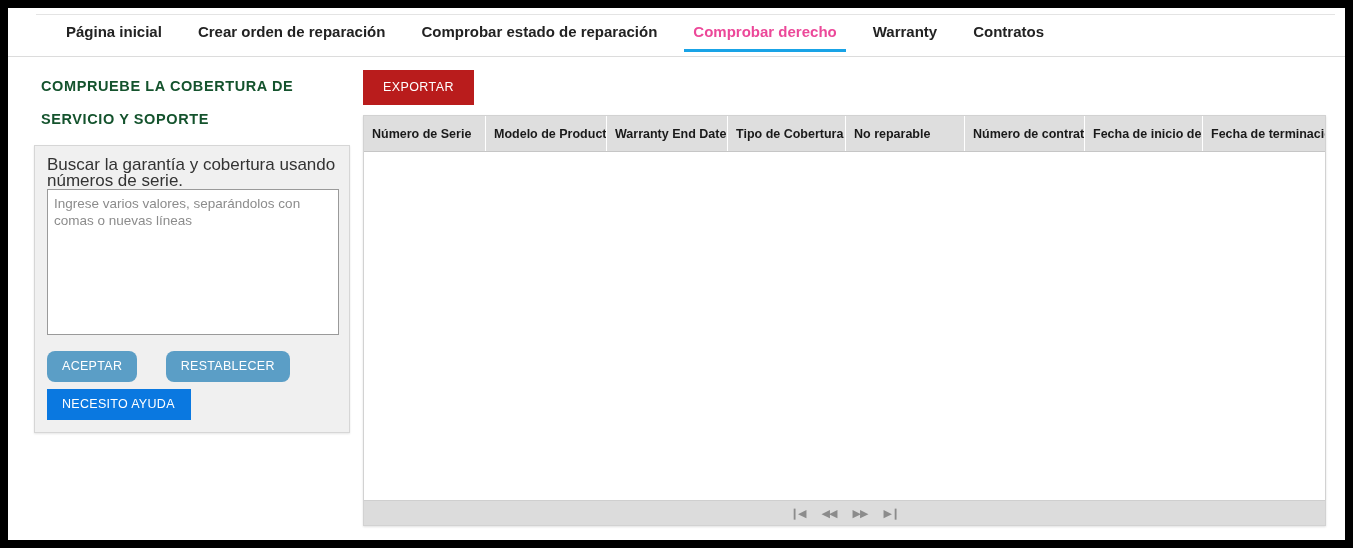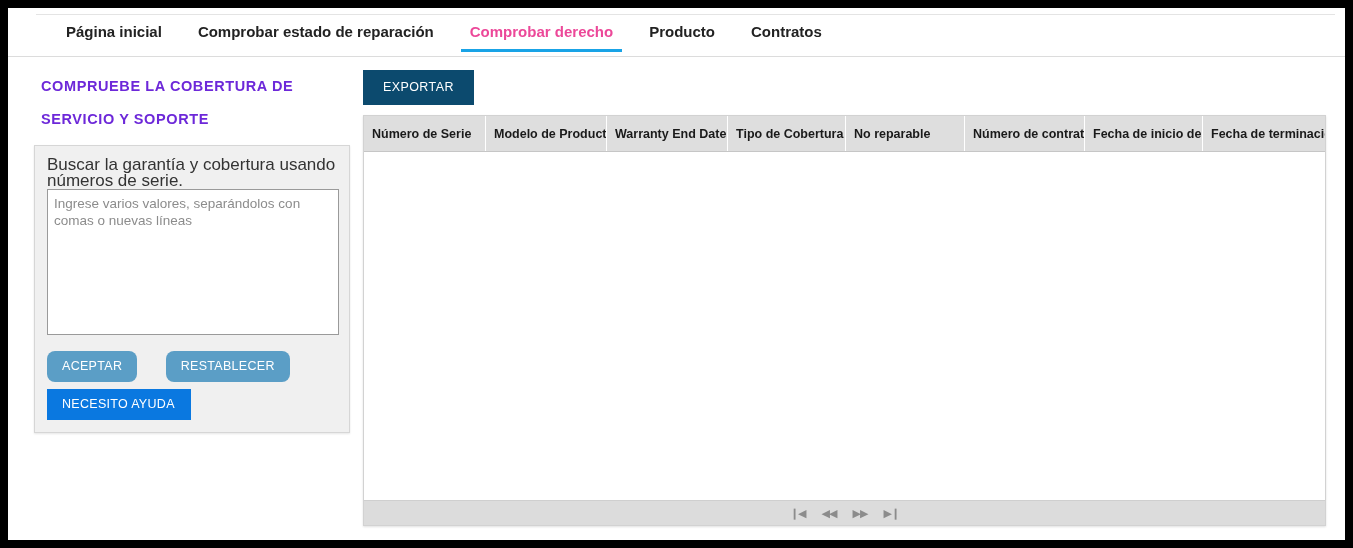--- a/index.html
+++ b/index.html
@@ -76,21 +76,21 @@
   
   #left-panel {
     position: absolute;
     left: 26px;
     top: 62px;
     width: 330px;
   }
   #panel-title {
     font-size: 14.5px;
     font-weight: bold;
-    color: #6d28d9;
+    color: #14532d;
     letter-spacing: 0.6px;
     line-height: 33px;
     padding-left: 7px;
     text-transform: uppercase;
   }
   #search-box {
     margin-top: 9px;
     width: 316px;
     background: #f0f0f0;
     border: 1px solid #d6d6d6;
@@ -152,21 +152,21 @@
 
   
   #main-content {
     position: absolute;
     left: 355px;
     top: 62px;
     width: 965px;
   }
   #btn-export {
     display: inline-block;
-    background: #0c4a6e;
+    background: #b91c1c;
     color: #ffffff;
     border: none;
     font-family: "Liberation Sans", sans-serif;
     font-size: 12.5px;
     letter-spacing: 0.4px;
     padding: 10px 20px 11px 20px;
     cursor: pointer;
     line-height: 14px;
     text-transform: uppercase;
   }
@@ -233,23 +233,24 @@
 </style>
 </head>
 <body>
 
 <div id="app-frame">
 
   <div id="tabbar">
     <div class="topline"></div>
     <div id="tabs">
         <div class="tab">Página inicial</div>
+        <div class="tab">Crear orden de reparación</div>
         <div class="tab">Comprobar estado de reparación</div>
         <div class="tab active">Comprobar derecho</div>
-        <div class="tab">Producto</div>
+        <div class="tab">Warranty</div>
         <div class="tab">Contratos</div>
       </div>
   </div>
 
   <div id="left-panel">
     <div id="panel-title">COMPRUEBE LA COBERTURA DE SERVICIO Y SOPORTE</div>
 
     <div id="search-box">
       <div id="search-label">Buscar la garantía y cobertura usando números de serie.</div>
       <textarea id="serial-textarea" placeholder="Ingrese varios valores, separándolos con comas o nuevas líneas" style=""></textarea>

